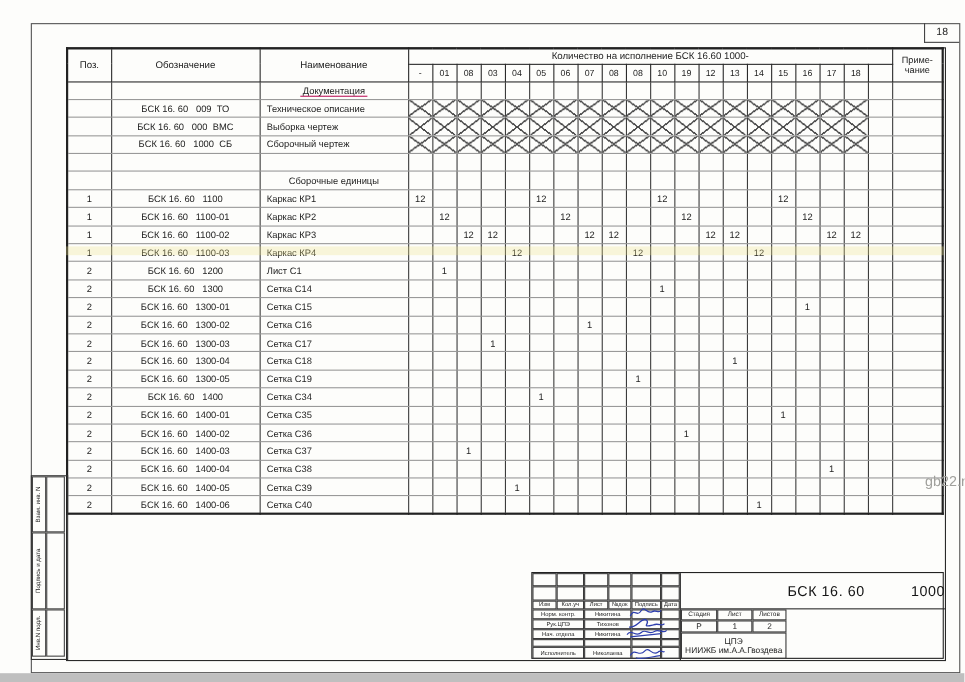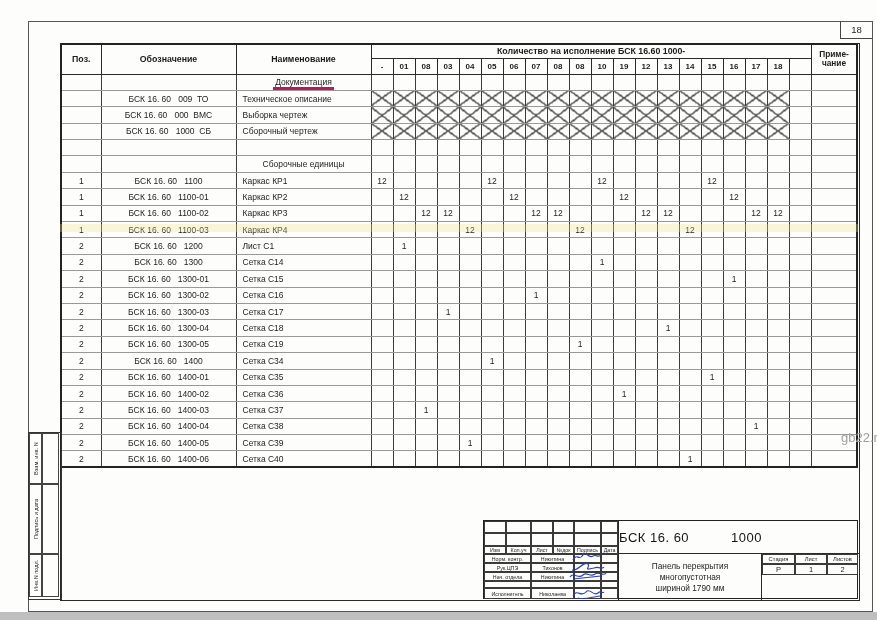--- a/index.html
+++ b/index.html
@@ -14,29 +14,29 @@
              border-bottom:1.2px solid #444;display:flex;align-items:center;justify-content:center;
              font-size:9.5px;color:#1f1f1f;}
 
   
   #spec-table{position:absolute;left:60px;top:43px;border-collapse:collapse;table-layout:fixed;
               width:798px;border:2px solid #222;}
   #spec-table th,#spec-table td{border-left:1.4px solid #3c3c3c;border-right:1.4px solid #3c3c3c;
               border-top:1px solid #999;border-bottom:1px solid #999;
               padding:0;font-weight:normal;font-size:8.5px;color:#1d1d1d;text-align:center;
               overflow:hidden;white-space:nowrap;}
-  #spec-table thead th{border-color:#2a2a2a;border-width:1.5px;font-size:8.8px;font-weight:bold;}
+  #spec-table thead th{border-color:#2a2a2a;border-width:1.5px;font-size:8.8px;}
   #spec-table thead tr.hr1{height:14px;}
   #spec-table thead tr.hr2{height:16px;}
   #spec-table thead tr.hr2 th{font-size:8px;}
   #spec-table tbody tr{height:16.4px;}
   #spec-table td.nm{text-align:left;padding-left:6px;}
   #spec-table td.des{white-space:pre;}
   #spec-table td.section{text-align:center;}
-  #spec-table td.section span.u{border-bottom:7px solid #be185d;padding:0 2px;text-align:right;}
+  #spec-table td.section span.u{border-bottom:1px solid #be185d;padding:0 2px;text-align:right;}
   #spec-table td.cross{background-image:
       linear-gradient(to top right, transparent 47%, #4a4a4a 47%, #4a4a4a 53%, transparent 53%),
       linear-gradient(to bottom right, transparent 47%, #4a4a4a 47%, #4a4a4a 53%, transparent 53%);}
   th.note-h{white-space:pre-line !important;font-size:8.3px !important;line-height:9px;}
 
   
   .margin-strip{position:absolute;left:28px;top:432px;width:32px;height:166px;border:1.2px solid #333;
                 display:grid;grid-template-columns:13px 17px;grid-template-rows:51px 70px 43px;}
   .margin-strip div{border:0.8px solid #444;}
   .margin-strip .lbl{display:flex;align-items:center;justify-content:center;
@@ -46,21 +46,21 @@
   .title-block{position:absolute;left:483px;top:520px;width:375px;height:79px;border:1.6px solid #222;
                box-sizing:border-box;background:#fdfdfb;}
   .tb-left{position:absolute;left:0;top:0;width:134px;height:79px;display:grid;
            grid-template-columns:22px 25px 22px 21px 27px 17px;
            grid-template-rows:12px 13px 8px 9px 9px 9px 7px 11px;}
   .tb-left div{border:0.7px solid #3a3a3a;font-size:5.3px;display:flex;align-items:center;
                justify-content:center;overflow:hidden;white-space:nowrap;color:#1d1d1d;}
   .tb-left .span2{grid-column:span 2;}
   .tb-right{position:absolute;left:134px;top:0;width:241px;height:79px;border-left:1.4px solid #2a2a2a;box-sizing:border-box;}
   .tb-des{height:33px;border-bottom:1.4px solid #2a2a2a;box-sizing:border-box;display:flex;
-          align-items:center;justify-content:flex-start;gap:42px;font-size:13px;color:#151515;letter-spacing:.5px;}
+          align-items:center;justify-content:flex-end;gap:42px;font-size:13px;color:#151515;letter-spacing:.5px;}
   .tb-bottom{display:flex;height:46px;}
   .tb-name{width:143px;border-right:1.4px solid #2a2a2a;box-sizing:border-box;display:flex;
            align-items:center;justify-content:center;text-align:center;font-size:8.3px;line-height:11px;
            white-space:pre-line;color:#1d1d1d;}
   .tb-stage{width:97px;display:grid;grid-template-columns:33px 32px 31px;grid-template-rows:10px 11px 24px;}
   .tb-stage div{border:0.7px solid #3a3a3a;display:flex;align-items:center;justify-content:center;
                 font-size:5.8px;color:#1d1d1d;}
   .tb-stage .val{font-size:7.5px;}
   .tb-org{grid-column:span 3;white-space:pre-line;text-align:center;font-size:7.6px !important;line-height:9px;}
   .sig{position:absolute;pointer-events:none;}
@@ -837,30 +837,29 @@
     <svg class="sig" style="left:86px;top:64px;" width="36" height="16" viewBox="0 0 36 16">
       <path d="M3,11 C7,3 11,13 16,7 C20,2 23,12 28,8 C31,5 33,9 34,7 M8,13 C14,15 22,12 30,11" fill="none" stroke="#2e3fae" stroke-width="1.1"></path>
     </svg>
 
     <div class="tb-right">
       <div class="tb-des">
         <span>БСК 16. 60</span>
         <span>1000</span>
       </div>
       <div class="tb-bottom">
-        <div class="tb-name">Панель перекрытия
-многопустотная
-шириной  1790 мм</div>
         <div class="tb-stage">
           <div>Стадия</div>
           <div>Лист</div>
           <div>Листов</div>
           <div class="val">Р</div>
           <div class="val">1</div>
           <div class="val">2</div>
+          <div class="tb-org">ЦПЭ
+НИИЖБ им.А.А.Гвоздева</div>
         </div>
       </div>
     </div>
   </div>
 
   <div class="watermark">gb22.ru</div>
   <div class="edge-shadow"></div>
 </div>
 
 </body></html>

